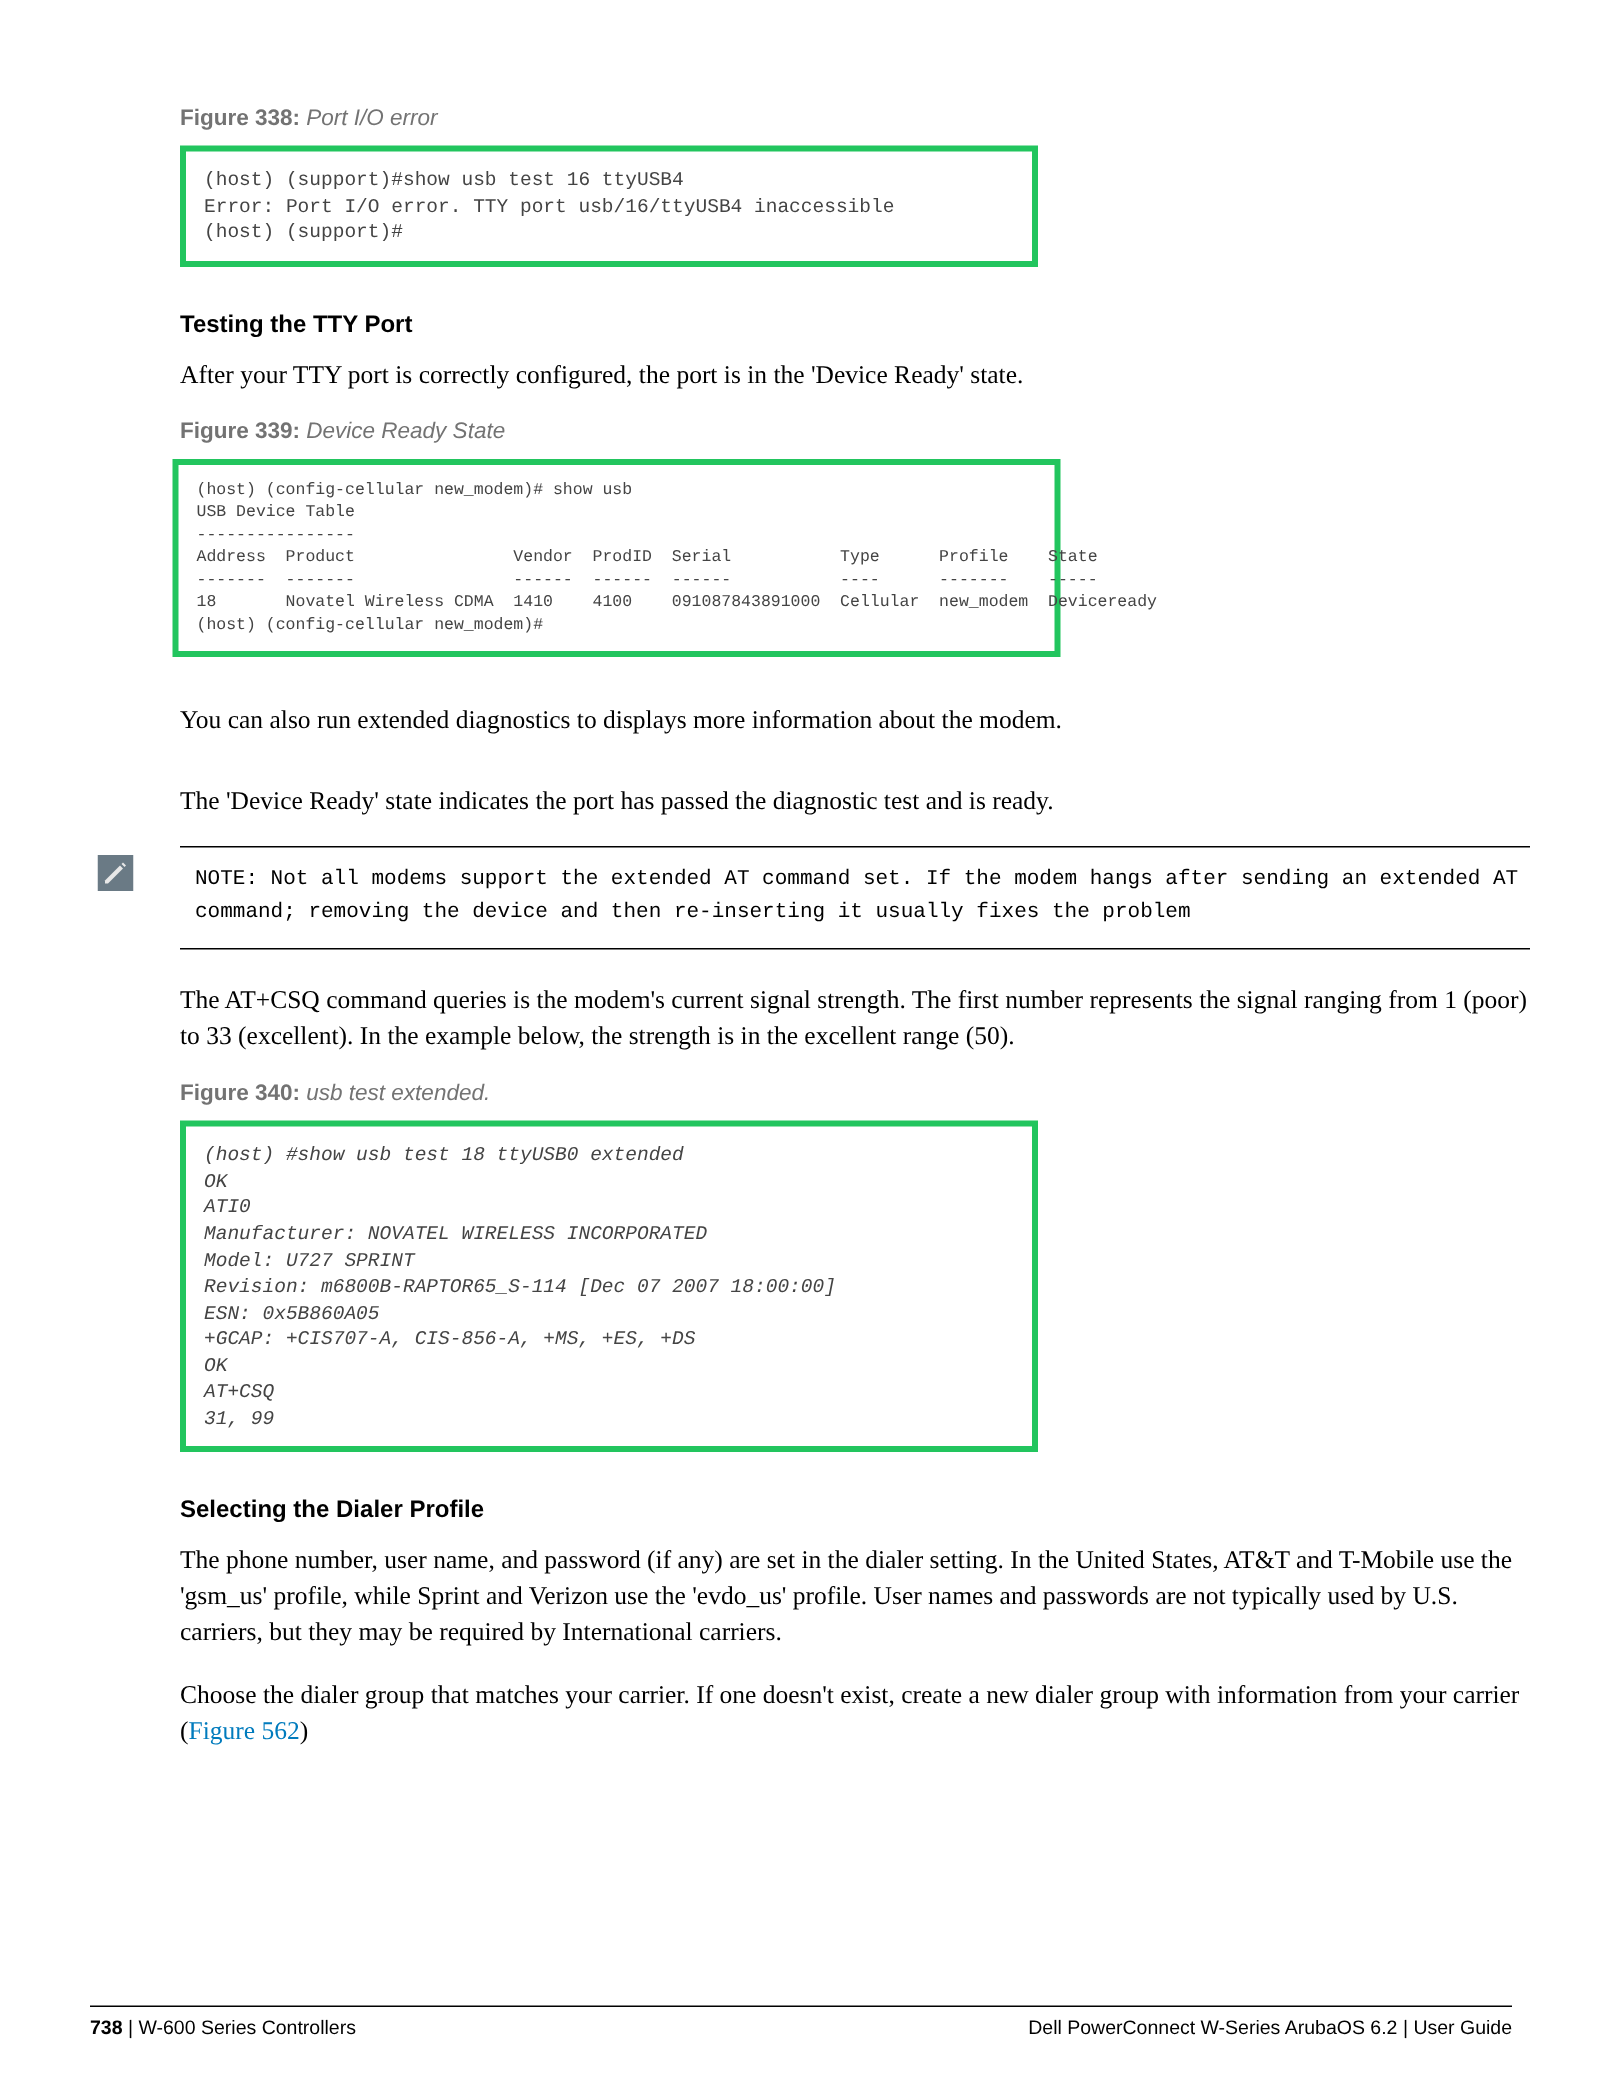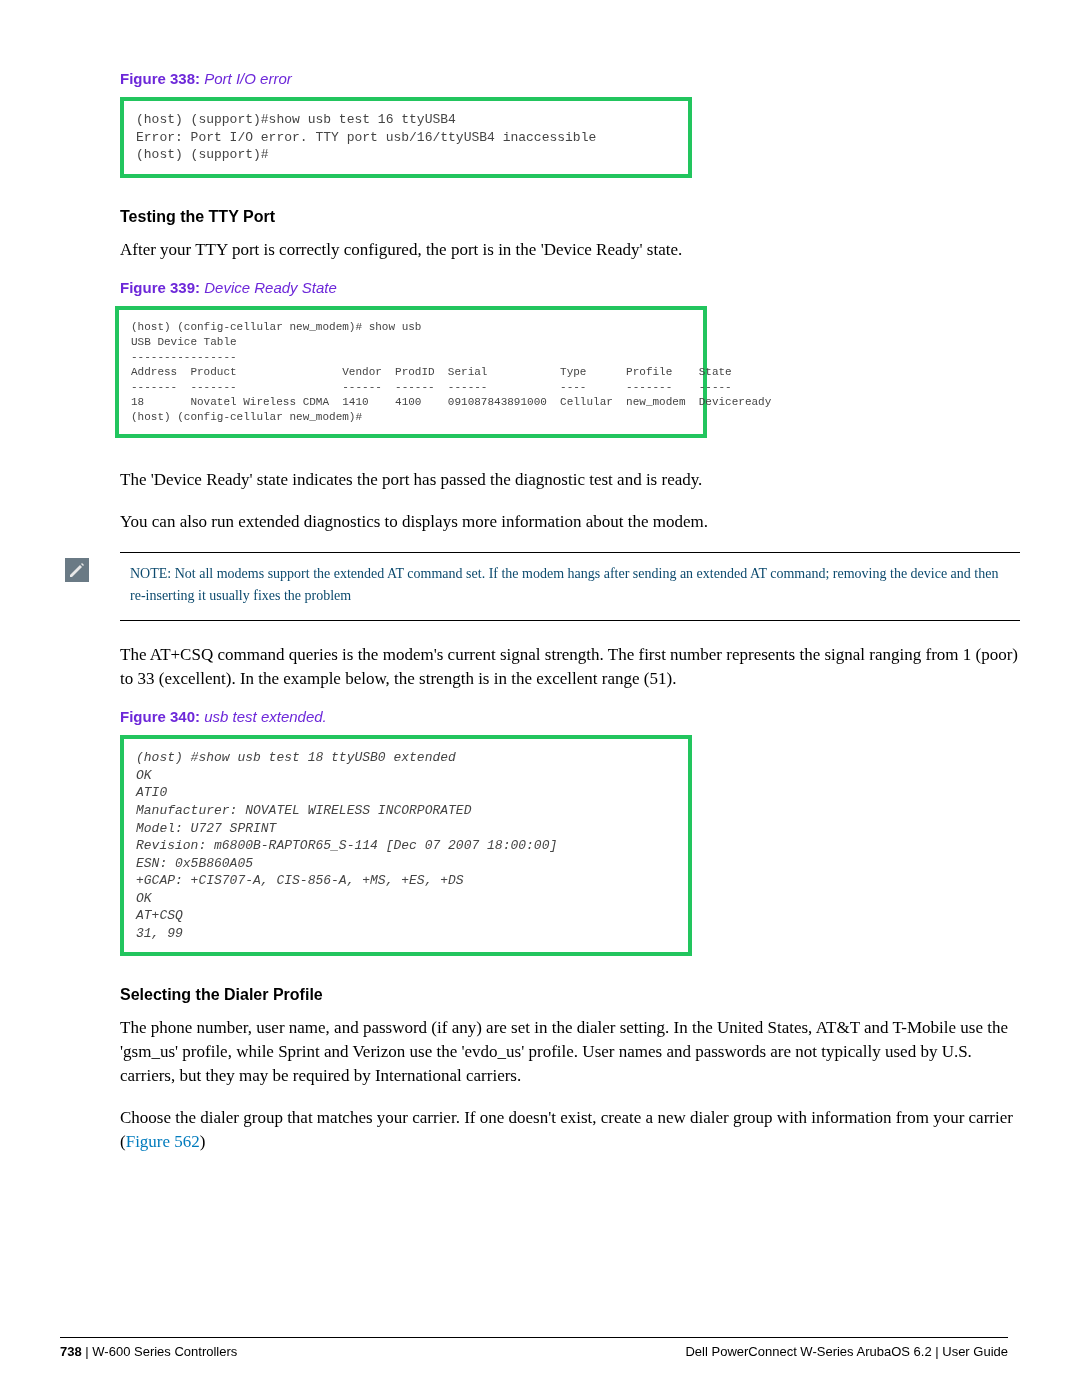--- a/index.html
+++ b/index.html
@@ -17,21 +17,21 @@
     position: relative;
     width: 1080px;
     height: 1397px;
     padding: 70px 60px 60px 120px;
     box-sizing: border-box;
   }
   .fig-caption {
     font-family: Arial, Helvetica, sans-serif;
     font-size: 15px;
     margin: 0 0 10px 0;
-    color: #6d28d9;
+    color: #737373;
   }
   .fig-caption .bold {
     font-weight: bold;
     font-style: normal;
   }
   .fig-caption .ital {
     font-style: italic;
     font-weight: normal;
   }
   .codebox {
@@ -76,25 +76,25 @@
     width: 24px;
     height: 24px;
   }
   .note-icon svg { width: 24px; height: 24px; }
   .note-rule {
     border: none;
     border-top: 1px solid #000;
     margin: 0;
   }
   .note-text {
-    font-family: Liberation Serif, serif;
+    font-family: Liberation Mono, monospace;
     font-size: 14px;
     line-height: 1.6;
     padding: 10px 6px 12px 10px;
-    color: #0c4a6e;
+    color: #000000;
   }
   .link {
     color: #007bbd;
   }
   .footer {
     position: absolute;
     left: 60px;
     right: 72px;
     bottom: 38px;
     text-align: right;
@@ -135,37 +135,37 @@
     <span class="ital">Device Ready State</span>
   </p>
   <div class="codebox small" style="width:560px; margin-left:-5px;">(host) (config-cellular new_modem)# show usb
 USB Device Table
 ----------------
 Address  Product                Vendor  ProdID  Serial           Type      Profile    State
 -------  -------                ------  ------  ------           ----      -------    -----
 18       Novatel Wireless CDMA  1410    4100    091087843891000  Cellular  new_modem  Deviceready
 (host) (config-cellular new_modem)#</div>
 
+  <p class="body-text">You can also run extended diagnostics to displays more information about the modem.</p>
   <p class="body-text" style="margin-top:30px;">The 'Device Ready' state indicates the port has passed the diagnostic test and is ready.</p>
-  <p class="body-text">You can also run extended diagnostics to displays more information about the modem.</p>
 
   <div class="note-wrap">
     <span class="note-icon">
       <svg viewBox="0 0 24 24">
           <rect x="0" y="0" width="24" height="24" fill="#6a7a85"></rect>
           <path d="M5 17 L15 7 L17 9 L7 19 L5 19 Z" fill="#e8e8e8"></path>
           <path d="M16 6 L18 8 L19 7 L17 5 Z" fill="#e8e8e8"></path>
         </svg>
     </span>
     <hr class="note-rule">
     <div class="note-text">NOTE: Not all modems support the extended AT command set. If the modem hangs after sending an extended AT command; removing the device and then re-inserting it usually fixes the problem</div>
     <hr class="note-rule">
   </div>
 
-  <p class="body-text">The AT+CSQ command queries is the modem's current signal strength. The first number represents the signal ranging from 1 (poor) to 33 (excellent). In the example below, the strength is in the excellent range (51).</p>
+  <p class="body-text">The AT+CSQ command queries is the modem's current signal strength. The first number represents the signal ranging from 1 (poor) to 33 (excellent). In the example below, the strength is in the excellent range (50).</p>
 
   <p class="fig-caption">
     <span class="bold">Figure 340:</span>
     <span class="ital">usb test extended.</span>
   </p>
   <div class="codebox" style="width:540px;font-style:italic;">(host) #show usb test 18 ttyUSB0 extended
 OK
 ATI0
 Manufacturer: NOVATEL WIRELESS INCORPORATED
 Model: U727 SPRINT

